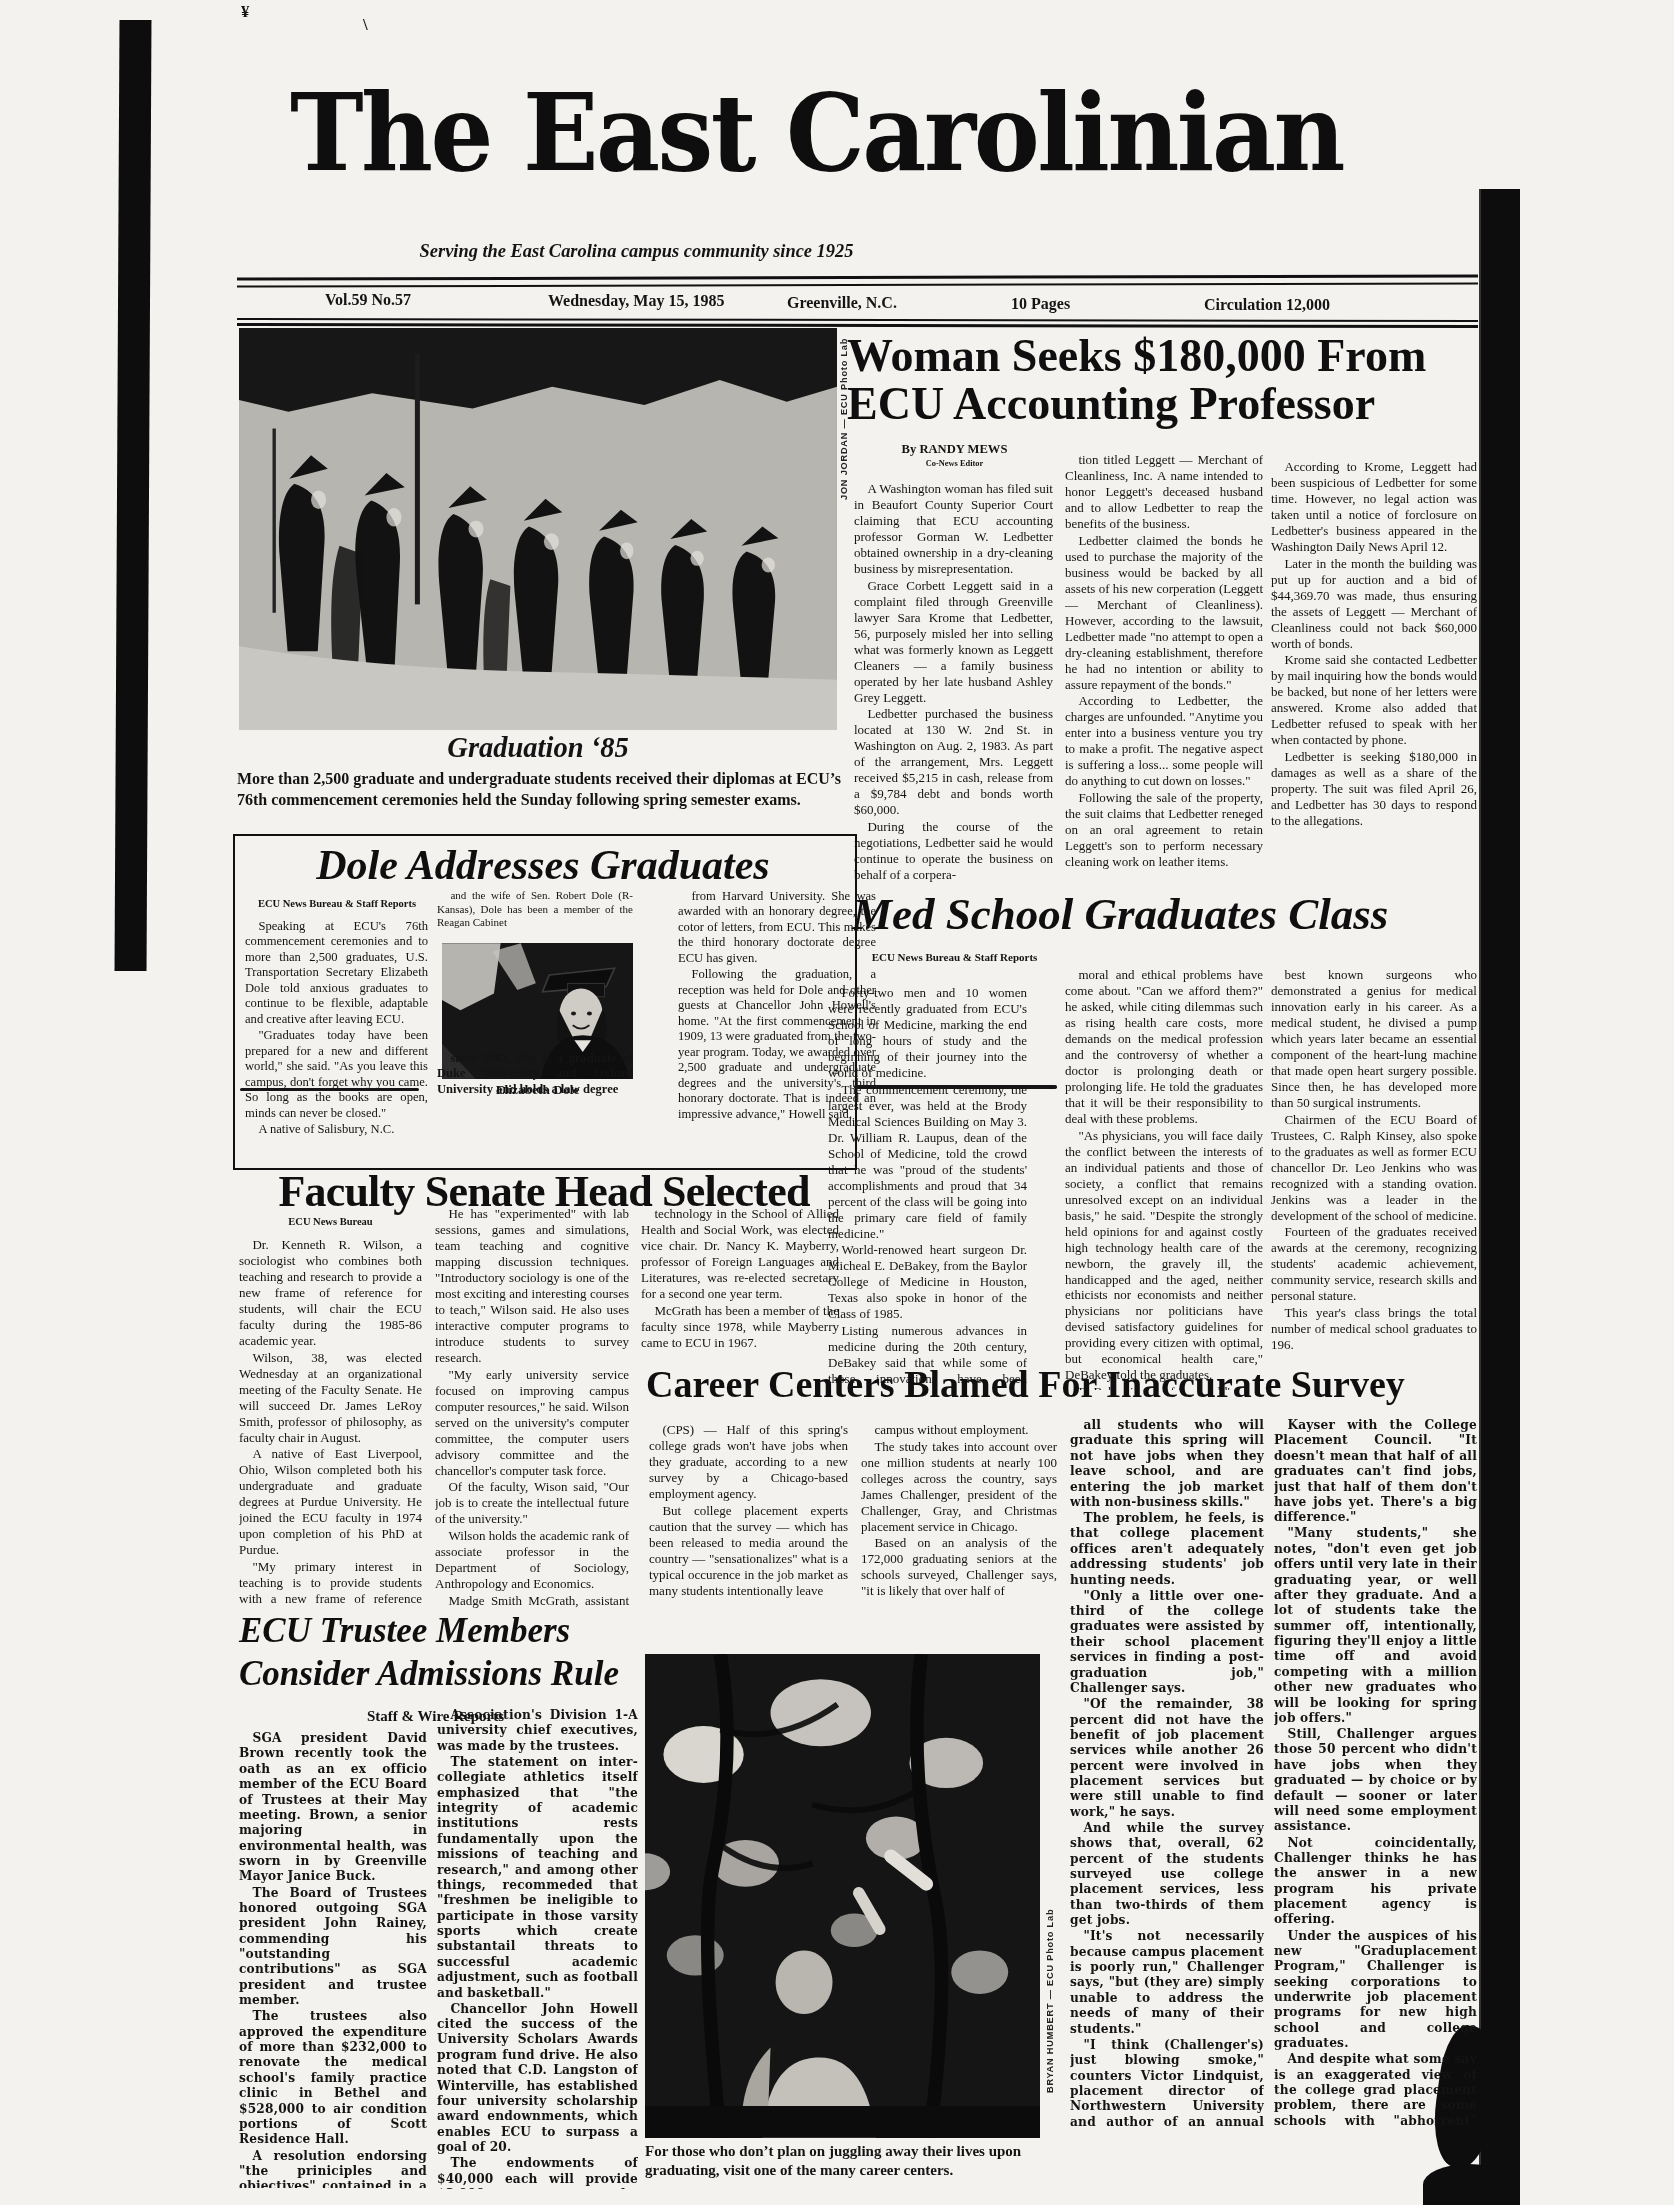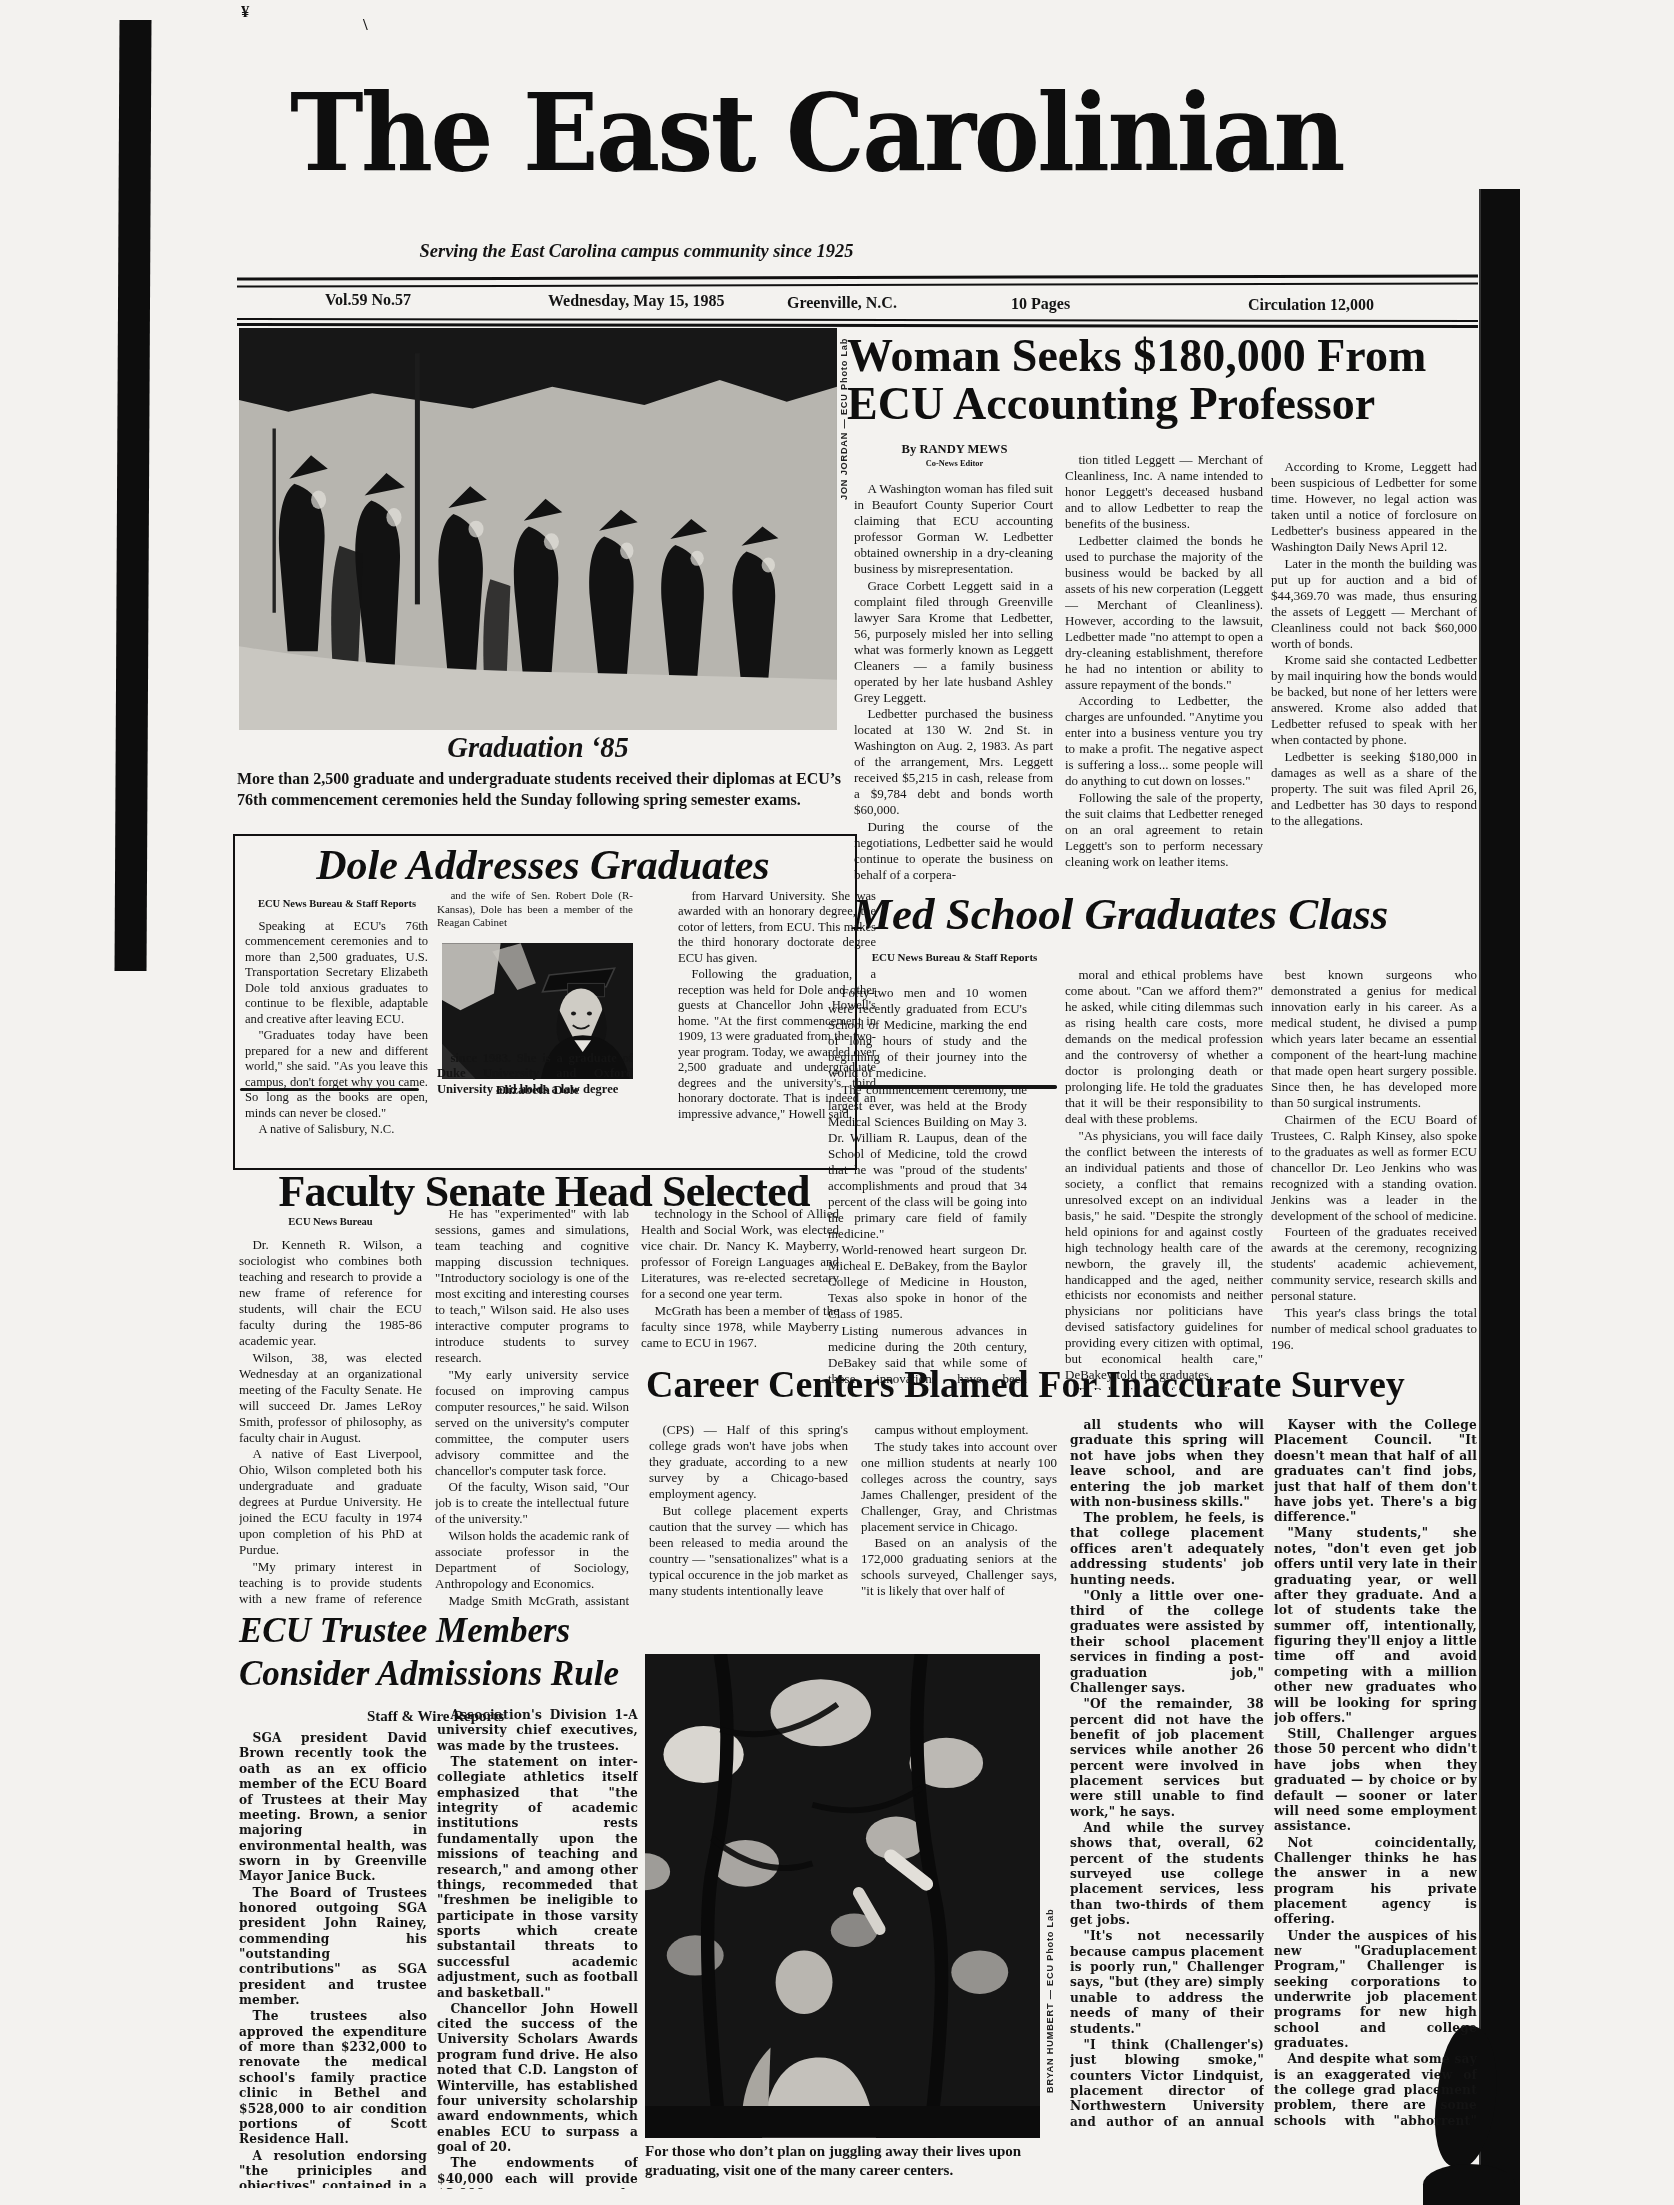--- a/index.html
+++ b/index.html
@@ -51,21 +51,21 @@
 
   <div class="abs masthead" style="left:239px;top:74px;width:1155px;">The East Carolinian</div>
   <div class="abs tagline" style="left:239px;top:241px;width:795px;">Serving the East Carolina campus community since 1925</div>
 
   <div class="abs rule" style="left:237px;top:276px;width:1241px;height:3.3px;transform:rotate(-.15deg);"></div>
   <div class="abs rule" style="left:237px;top:284px;width:1241px;height:1.7px;transform:rotate(-.15deg);"></div>
   <div class="abs infotext" style="left:325px;top:291px;">Vol.59 No.57</div>
   <div class="abs infotext" style="left:548px;top:292px;">Wednesday, May 15, 1985</div>
   <div class="abs infotext" style="left:787px;top:294px;">Greenville, N.C.</div>
   <div class="abs infotext" style="left:1011px;top:295px;">10 Pages</div>
-  <div class="abs infotext" style="left:1204px;top:296px;margin-left:44px;">Circulation 12,000</div>
+  <div class="abs infotext" style="left:1204px;top:296px;">Circulation 12,000</div>
   <div class="abs rule" style="left:237px;top:319px;width:1241px;height:1.7px;transform:rotate(.1deg);"></div>
   <div class="abs rule" style="left:237px;top:324px;width:1241px;height:3.3px;transform:rotate(.1deg);"></div>
 
   <div class="abs photo" style="left:239px;top:328px;width:598px;height:402px;">
     <svg width="598" height="402" viewBox="0 0 714 480">
       <rect width="714" height="480" fill="#b7b5af"></rect>
       <path d="M0,0 h714 v70 l-60,18 -80,-26 -90,30 -110,-22 -95,26 -120,-18 -100,22 -59,-14 z" fill="#171717"></path>
       <rect x="210" y="30" width="6" height="300" fill="#1c1c1c"></rect>
       <rect x="40" y="120" width="4" height="220" fill="#222"></rect>
       <path d="M0,430 h714 v50 h-714 z" fill="#d8d6d0"></path>

